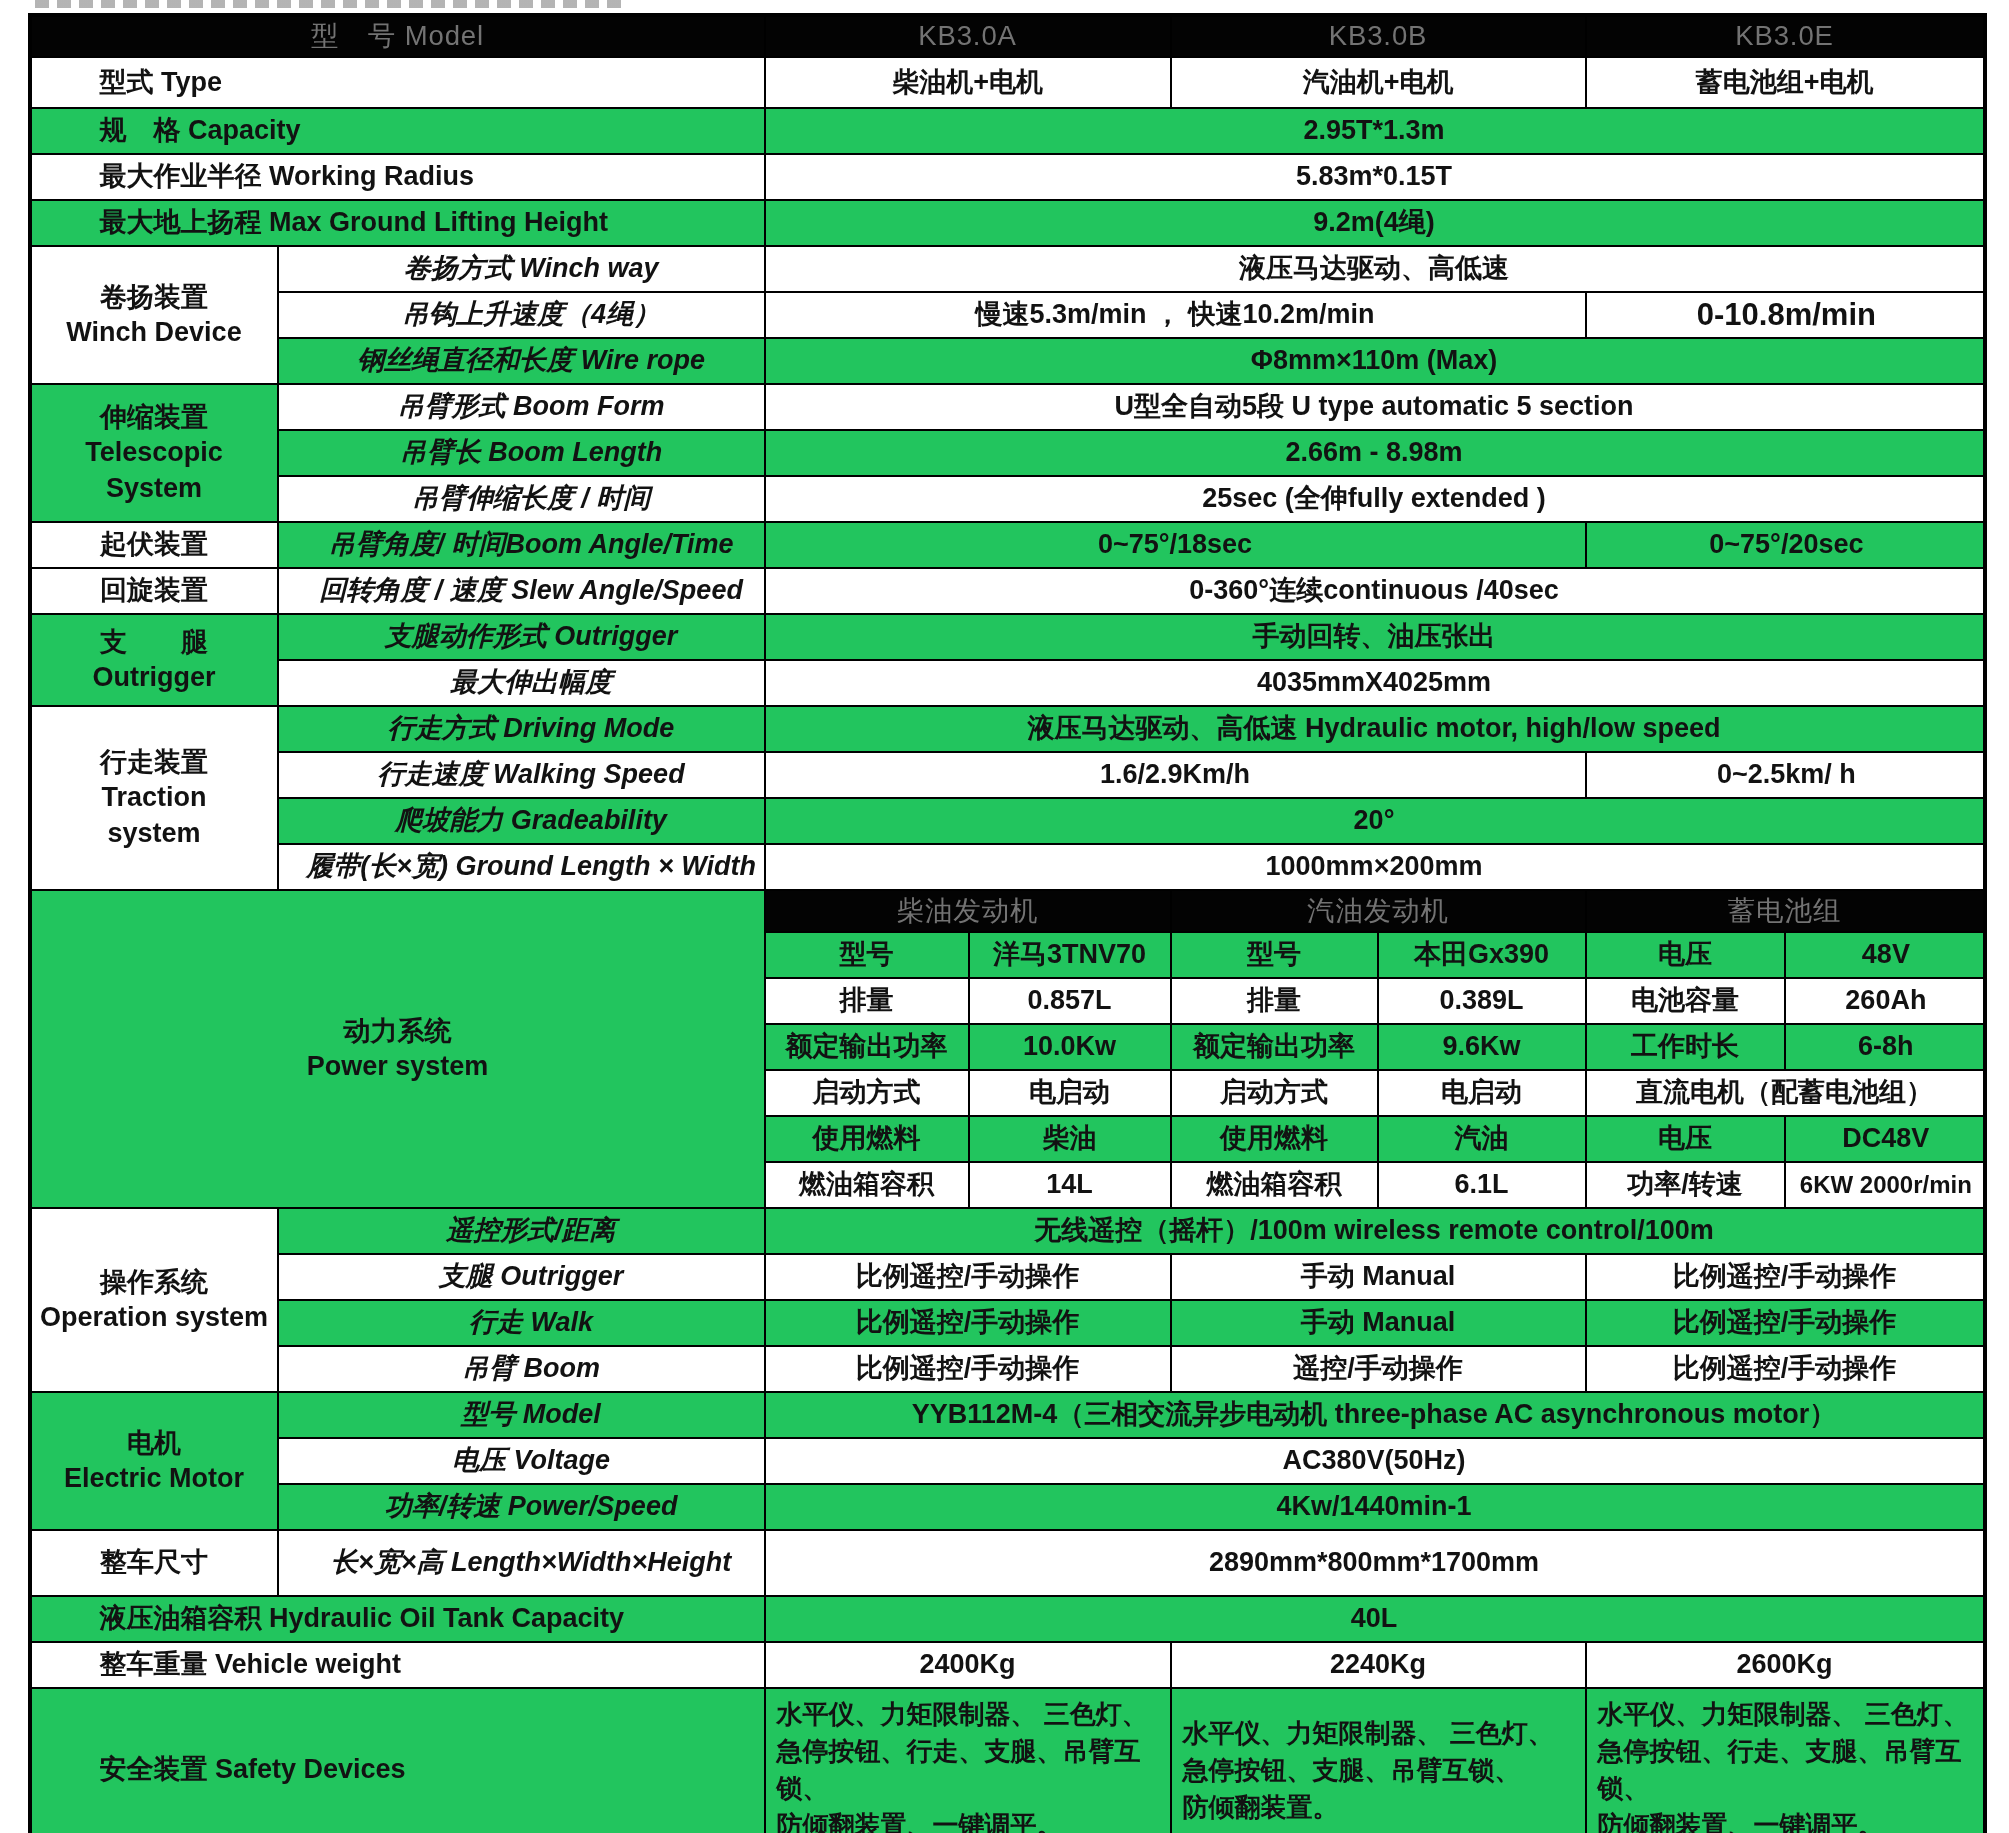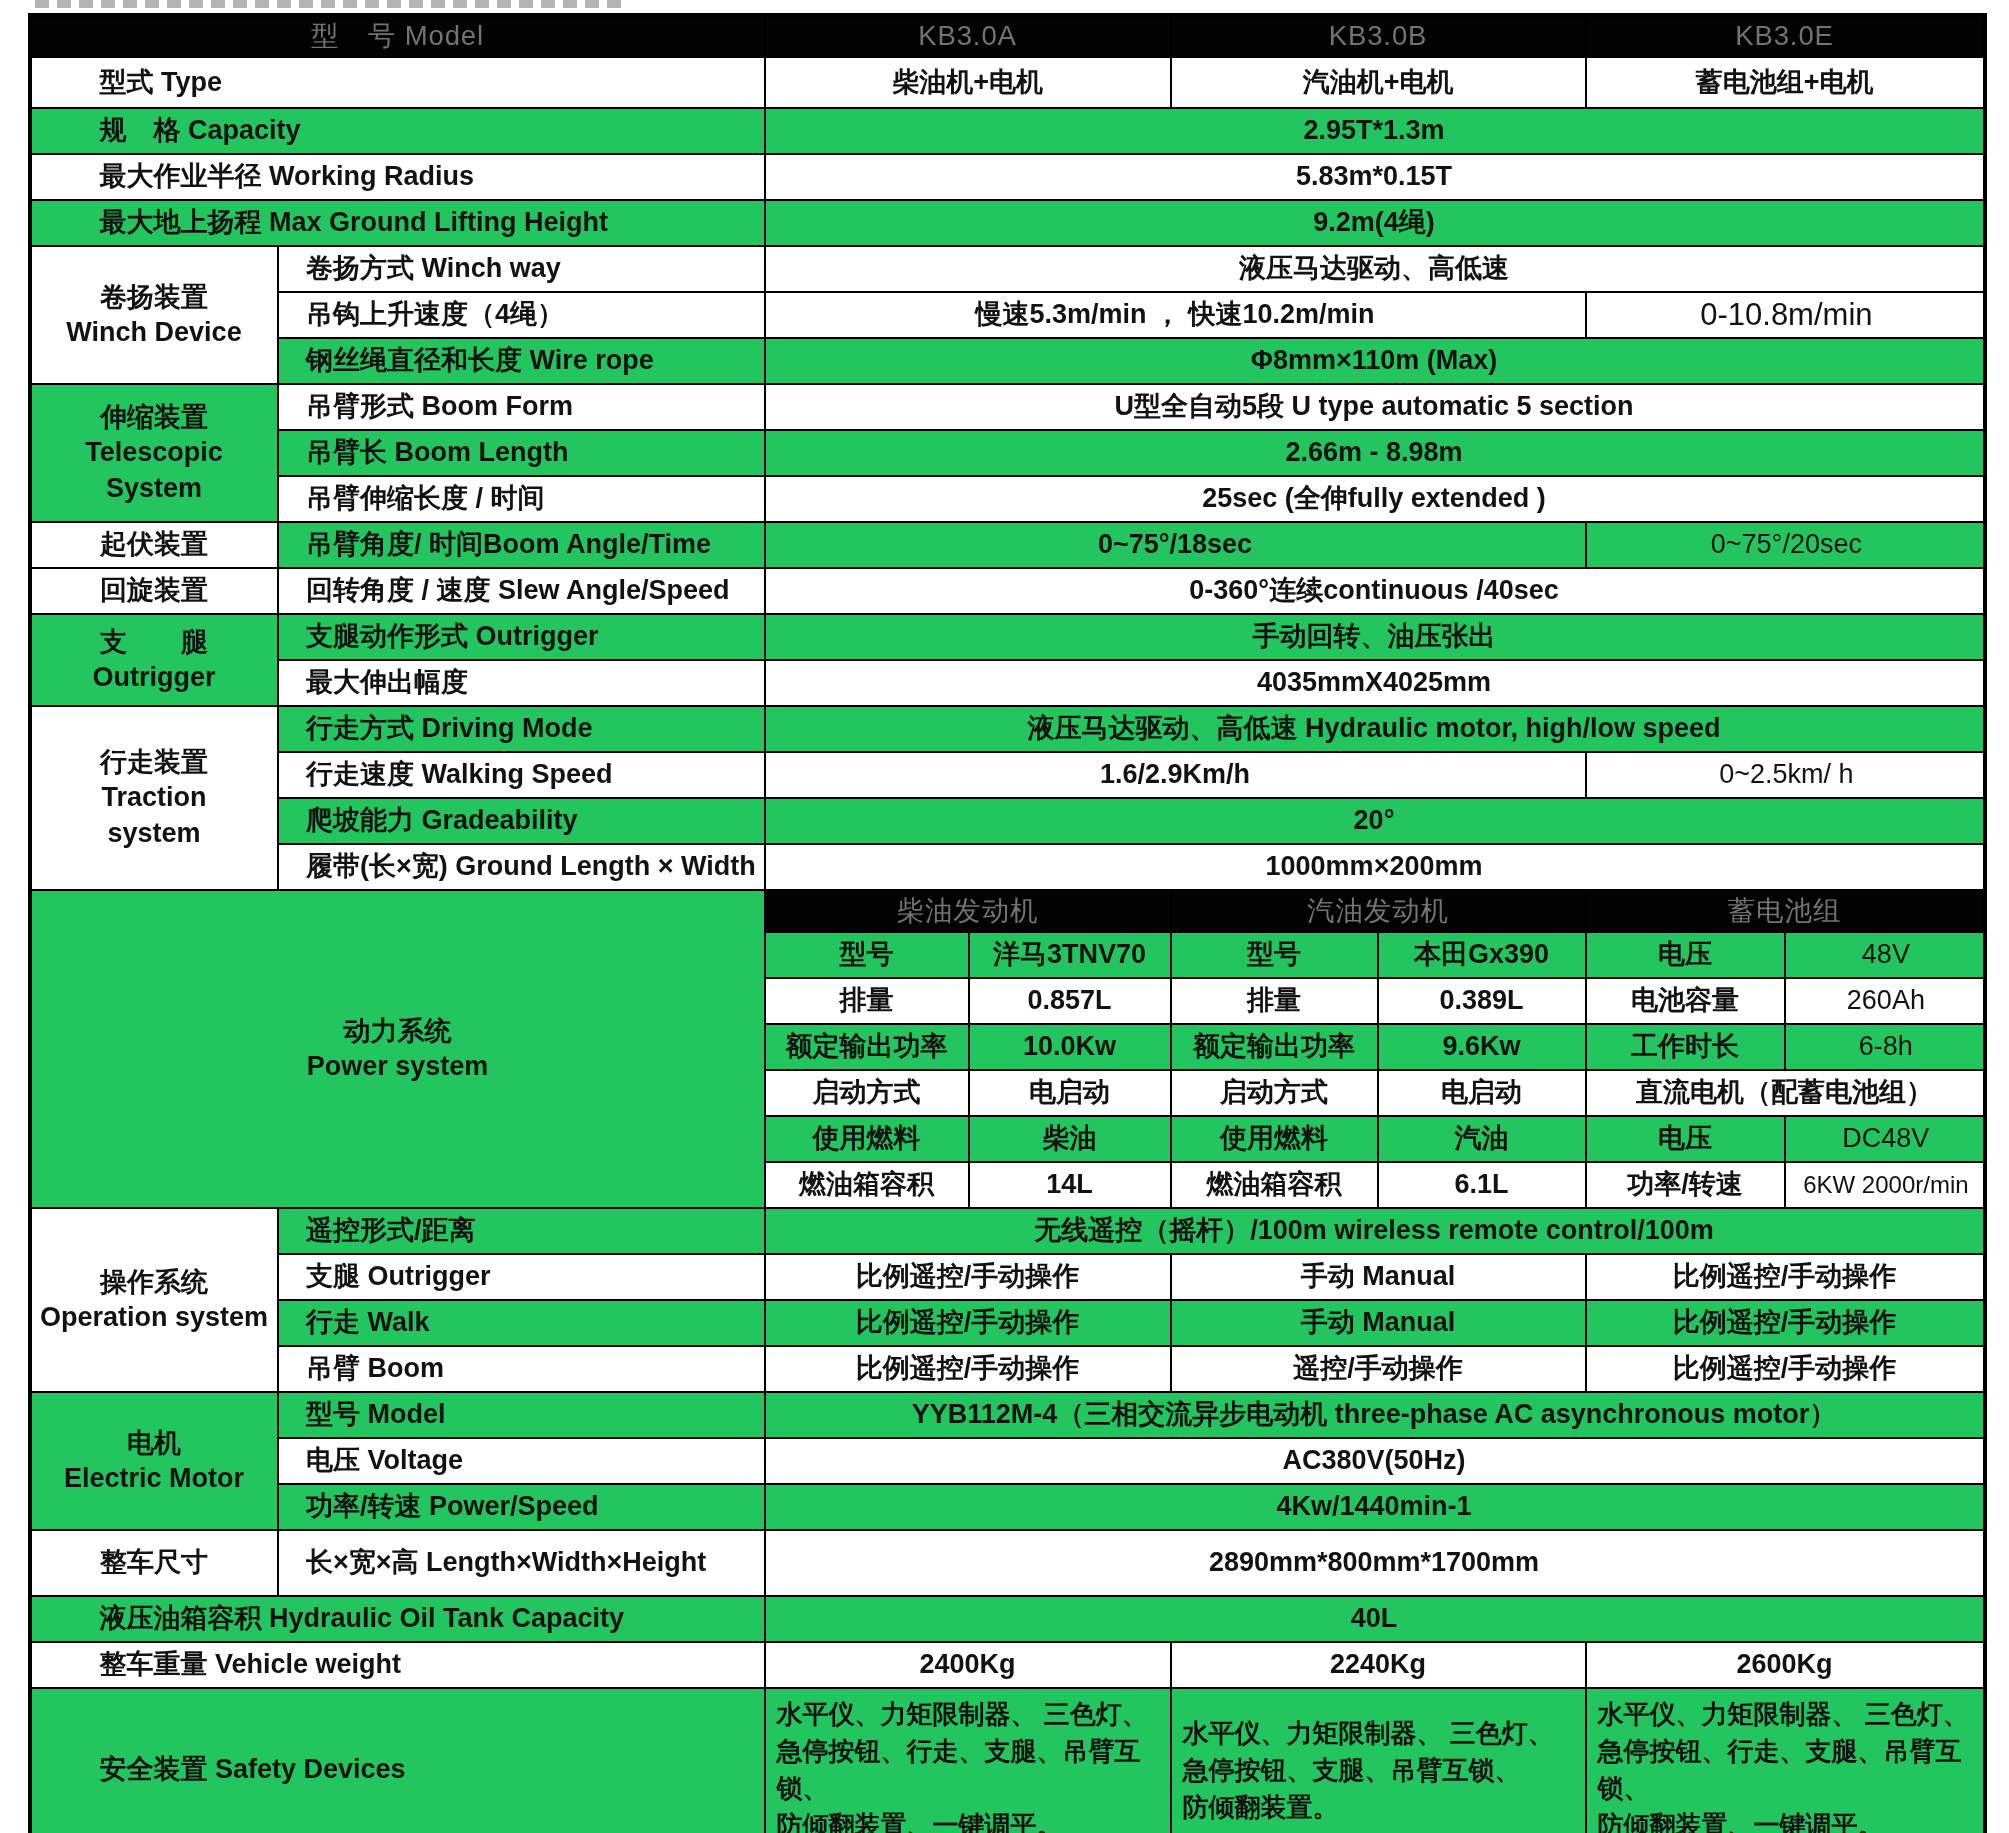--- a/index.html
+++ b/index.html
@@ -39,23 +39,23 @@
   tr.safety-row { height: 140px; }
   .head {
     background: #030303;
     color: #737373;
     font-weight: 500;
     font-size: 27.5px;
     letter-spacing: 0.9px;
   }
   .g { background: #22c55e; }
   .grp { white-space: pre-line; line-height: 1.3; text-align: center; }
-  .lab { text-align: left; padding-left: 27.5px; }
+  .lab { text-align: center; padding-left: 27.5px; font-style: italic; }
   .flab { text-align: left; padding-left: 68px; }
-  .lt { font-weight: 400; padding-left: 11px; }
+  .lt { font-weight: 700; padding-left: 11px; }
   .big { font-size: 31px; }
   .safety {
     text-align: left;
     white-space: pre-line;
     vertical-align: middle;
     font-size: 26px;
     line-height: 1.42;
     padding: 7.3px 5.5px 7.3px 11px;
   }
 </style>

